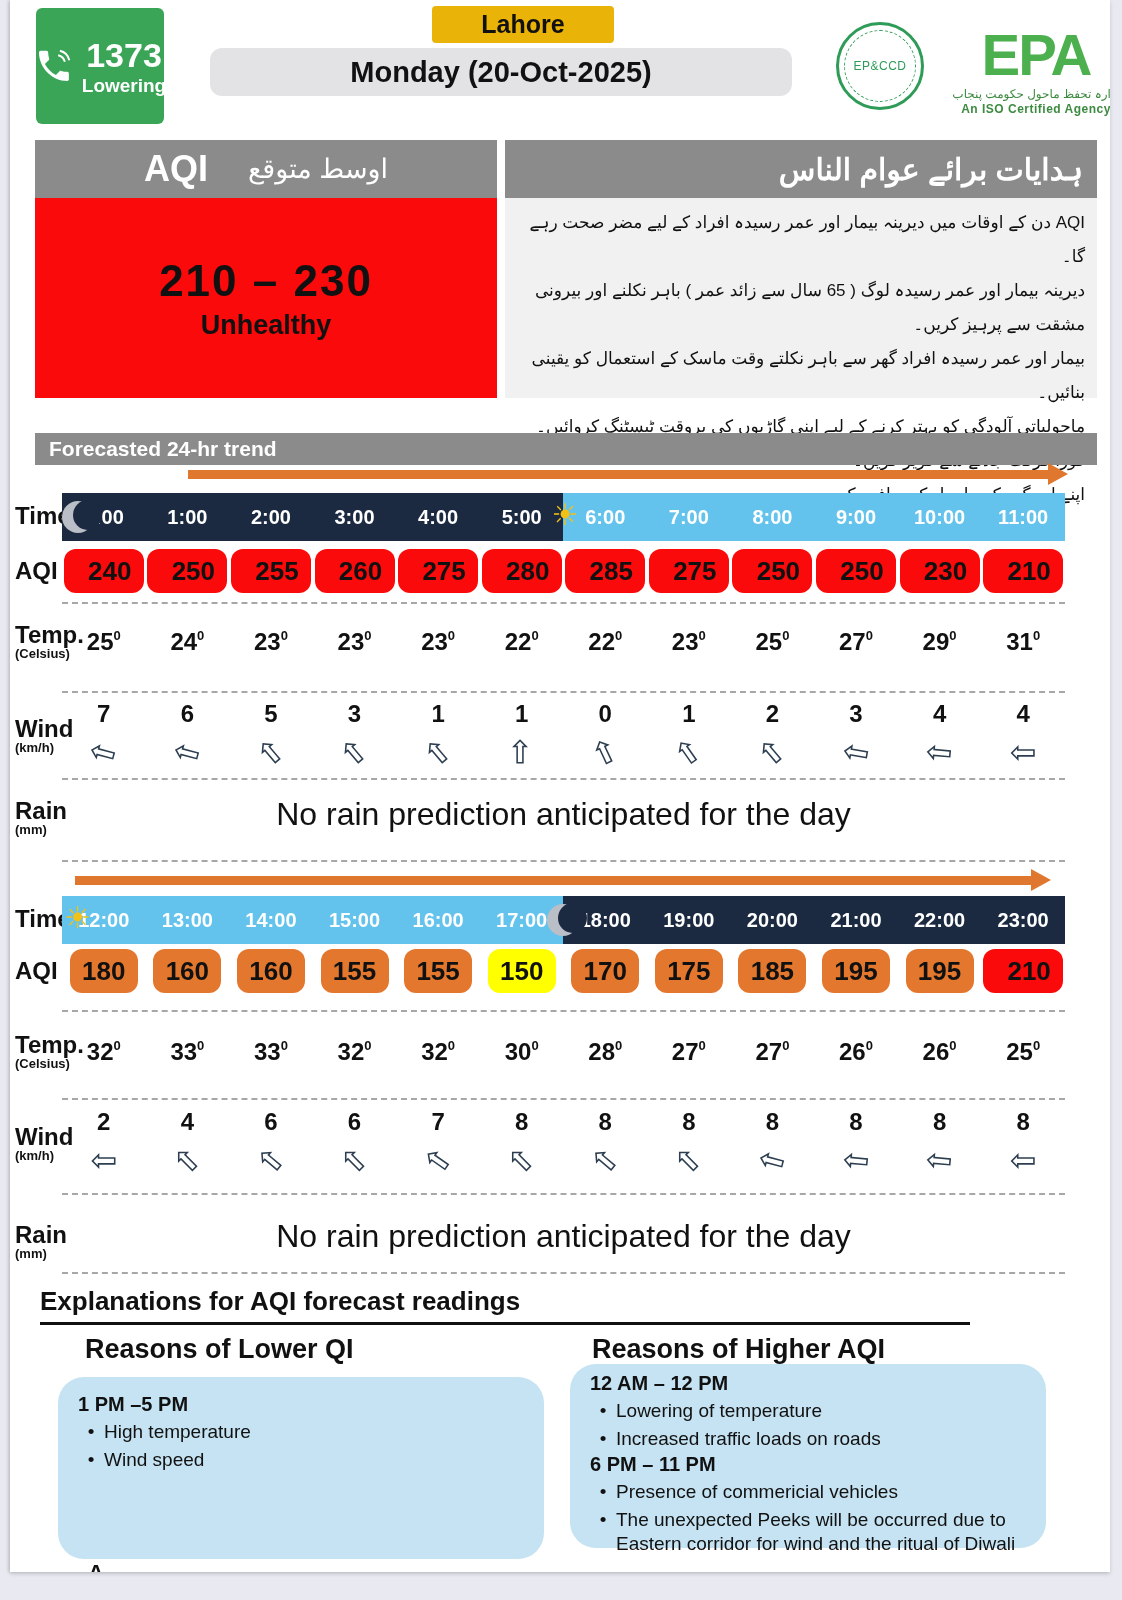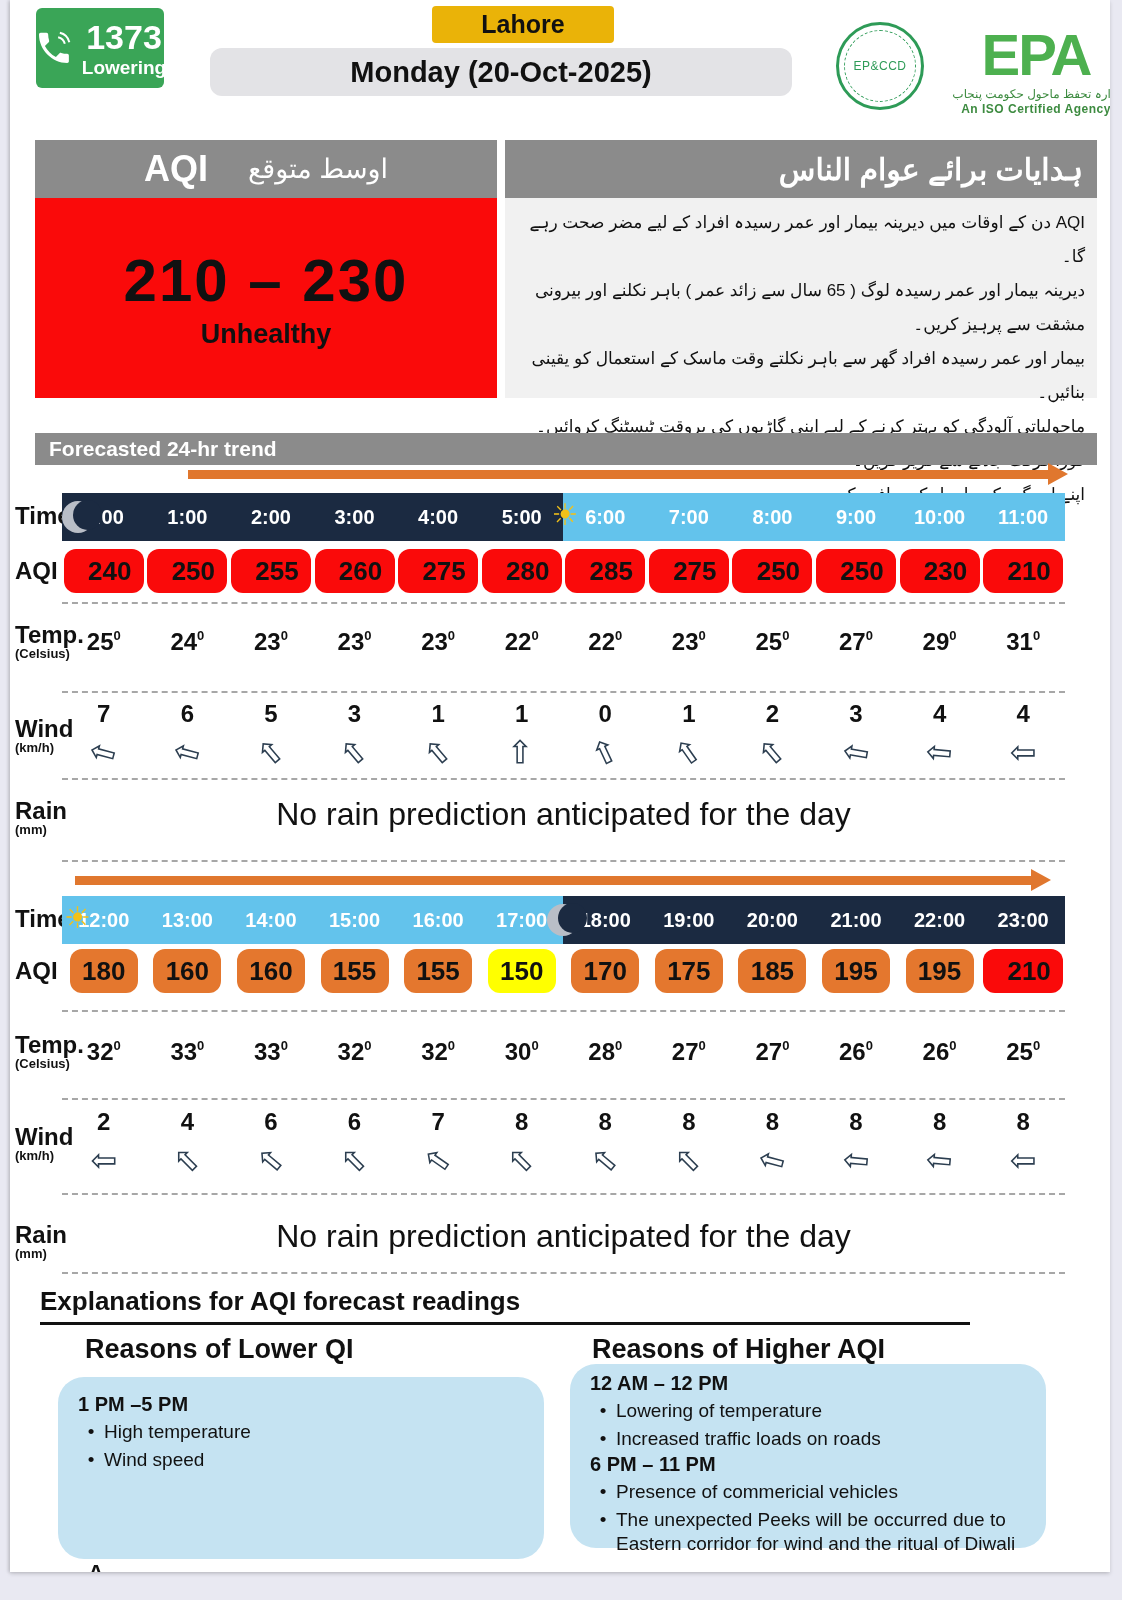--- a/index.html
+++ b/index.html
@@ -12,21 +12,21 @@
   }
   .page{
     position:absolute;left:10px;top:0;width:1100px;height:1572px;
     background:#ffffff;overflow:hidden;
     box-shadow:-2px 0 3px rgba(0,0,0,.12), 0 2px 4px rgba(0,0,0,.15);
   }
   .abs{position:absolute;}
 
   
   .helpline{
-    left:26px;top:8px;width:128px;height:80px;background:var(--green,#3aa557);
+    left:26px;top:8px;width:128px;height:116px;background:var(--green,#3aa557);
     border-radius:6px;display:flex;align-items:center;justify-content:center;gap:8px;color:#fff;
   }
   .helpline .txt{display:flex;flex-direction:column;align-items:center;line-height:1;}
   .helpline .num{font-size:34px;font-weight:bold;}
   .helpline .lbl{font-size:19px;font-weight:bold;margin-top:4px;}
   .chip{display:flex;align-items:center;justify-content:center;font-weight:bold;color:#111;}
   .city-chip{left:422px;top:6px;width:182px;height:37px;background:#eab308;border-radius:4px;font-size:25px;}
   .date-chip{left:200px;top:48px;width:582px;height:48px;background:#e3e3e6;border-radius:12px;font-size:29px;}
   .seal{
     left:826px;top:22px;width:88px;height:88px;border:3px solid #2e9b57;border-radius:50%;
@@ -44,21 +44,21 @@
 
   
   .graybar{background:var(--bargray,#8b8b8b);color:#fff;display:flex;align-items:center;}
   .aqi-head{left:25px;top:140px;width:462px;height:58px;justify-content:center;gap:40px;}
   .aqi-head .t{font-size:36px;font-weight:bold;}
   .aqi-head .u{font-size:27px;}
   .aqi-red{
     left:25px;top:198px;width:462px;height:200px;background:var(--red,#fa0a0a);
     display:flex;flex-direction:column;align-items:center;justify-content:center;color:#111;
   }
-  .aqi-red .range{font-size:60px;font-weight:bold;letter-spacing:2px;}
+  .aqi-red .range{font-size:44px;font-weight:bold;letter-spacing:2px;}
   .aqi-red .cat{font-size:27px;font-weight:bold;margin-top:4px;}
   .guide-head{left:495px;top:140px;width:592px;height:58px;justify-content:flex-end;padding-right:14px;box-sizing:border-box;}
   .guide-head .t{font-size:30px;font-weight:bold;}
   .guide-panel{
     left:495px;top:198px;width:592px;height:200px;background:#f1f1f1;
   }
   .guide-lines{position:absolute;left:0;top:8px;width:100%;padding:0 12px;box-sizing:border-box;}
   .guide-lines div{direction:rtl;text-align:right;font-size:17px;line-height:34px;color:#111;}
 
   

